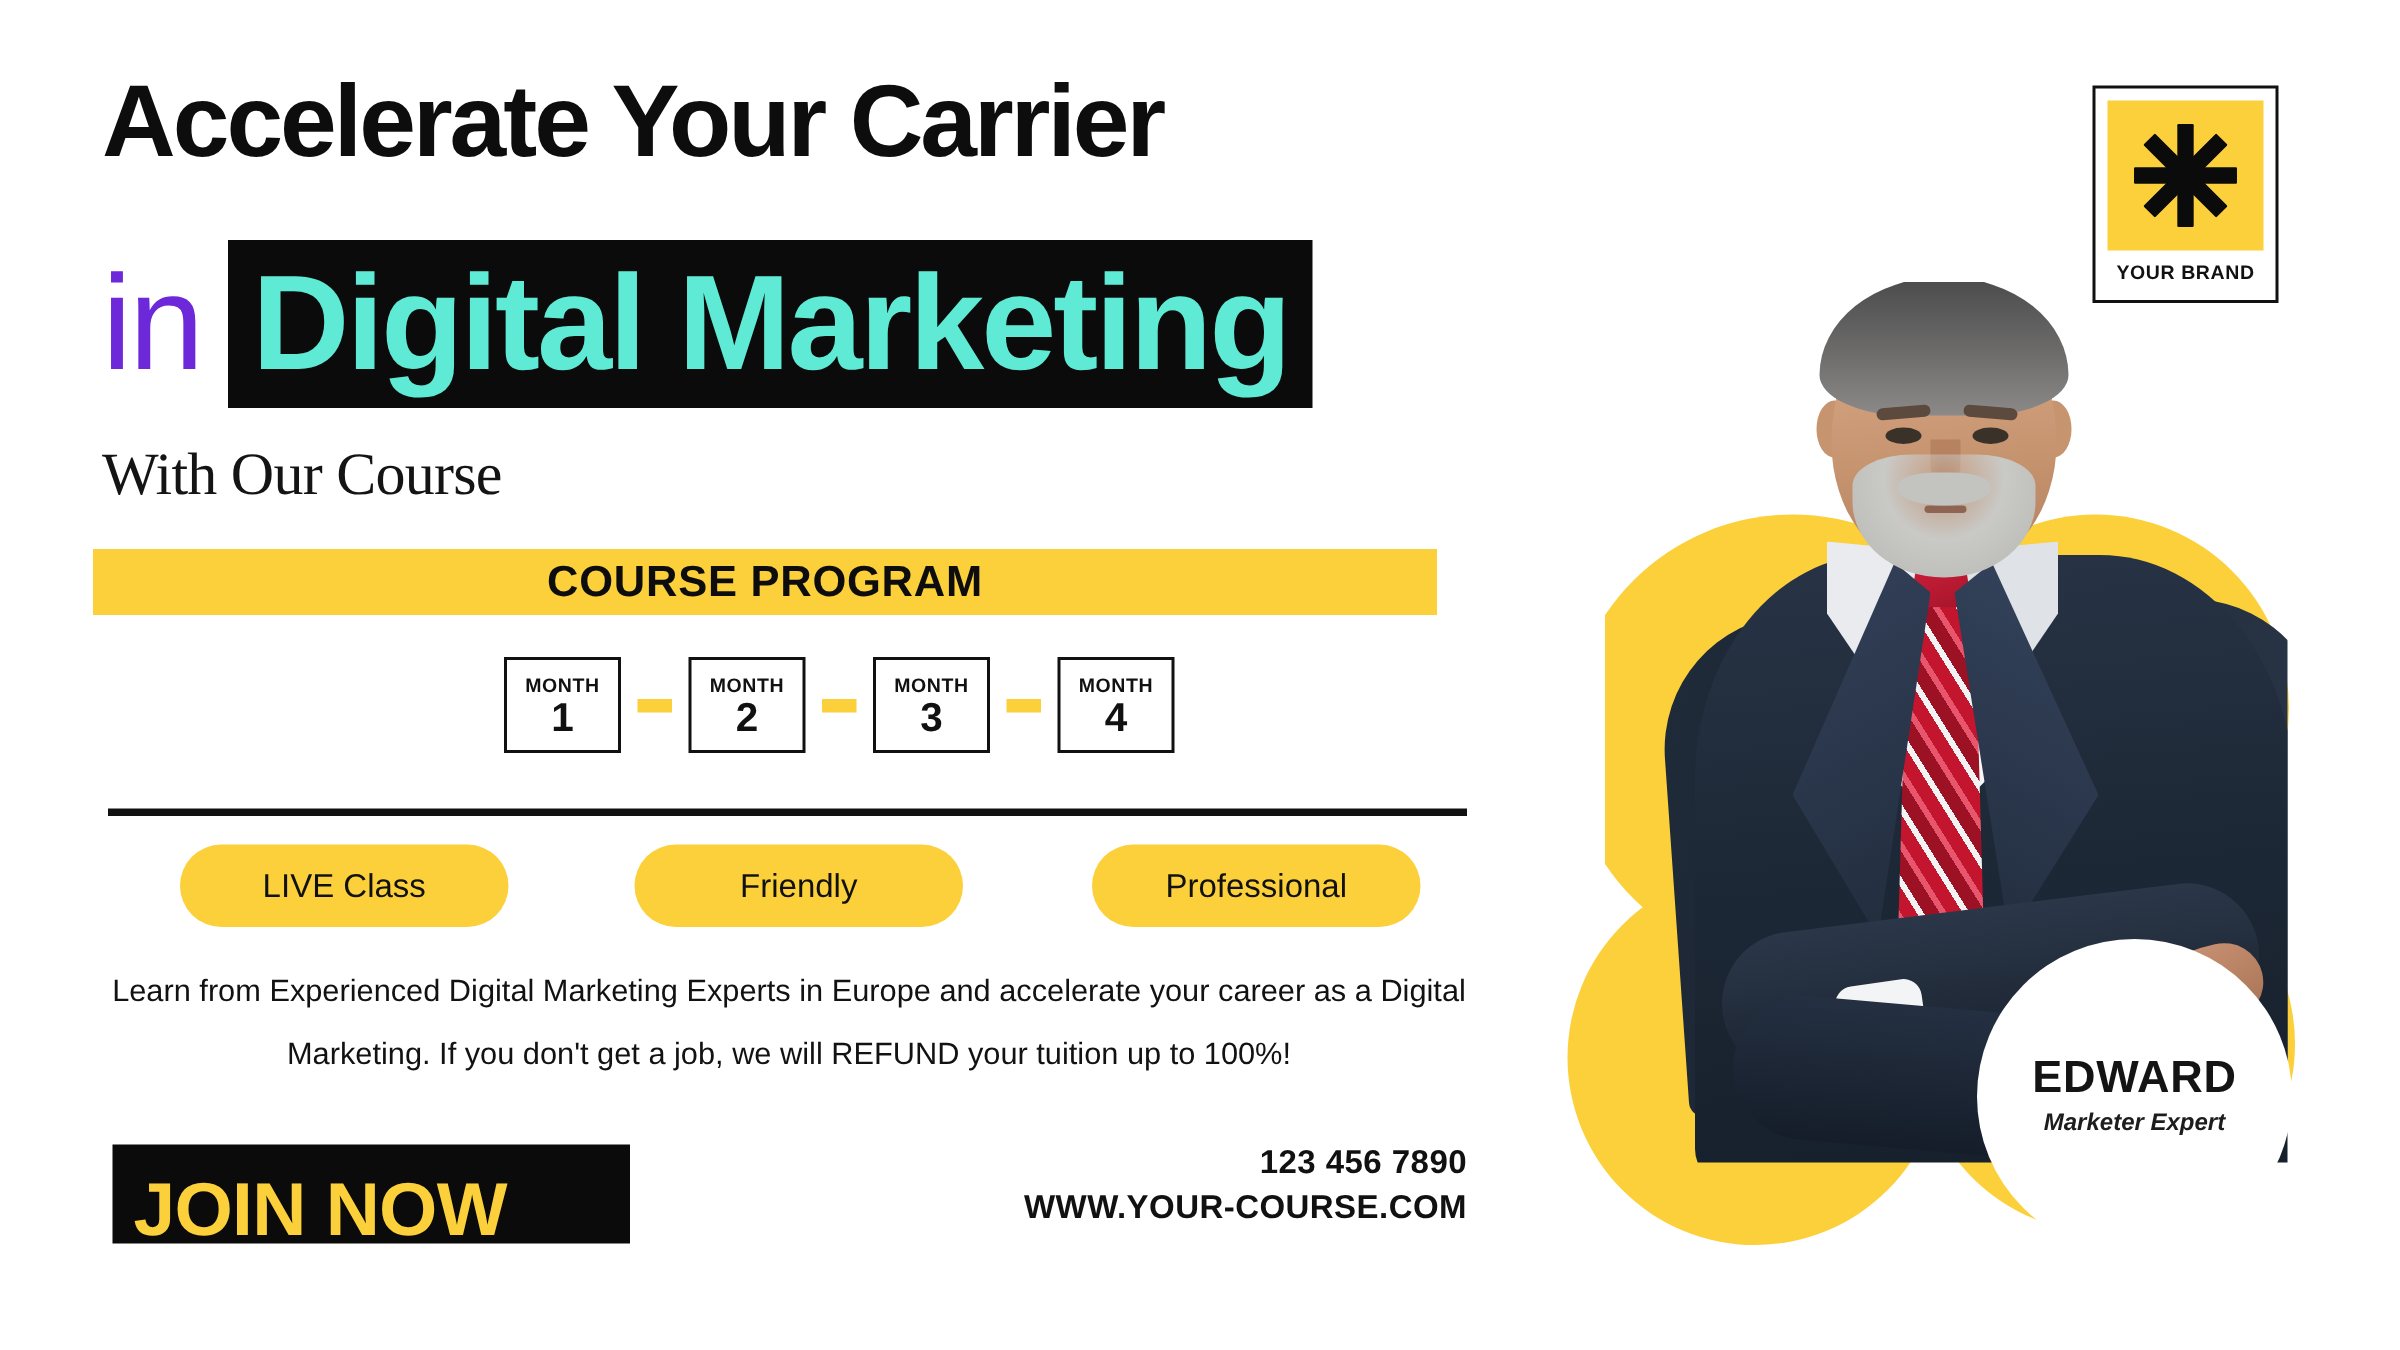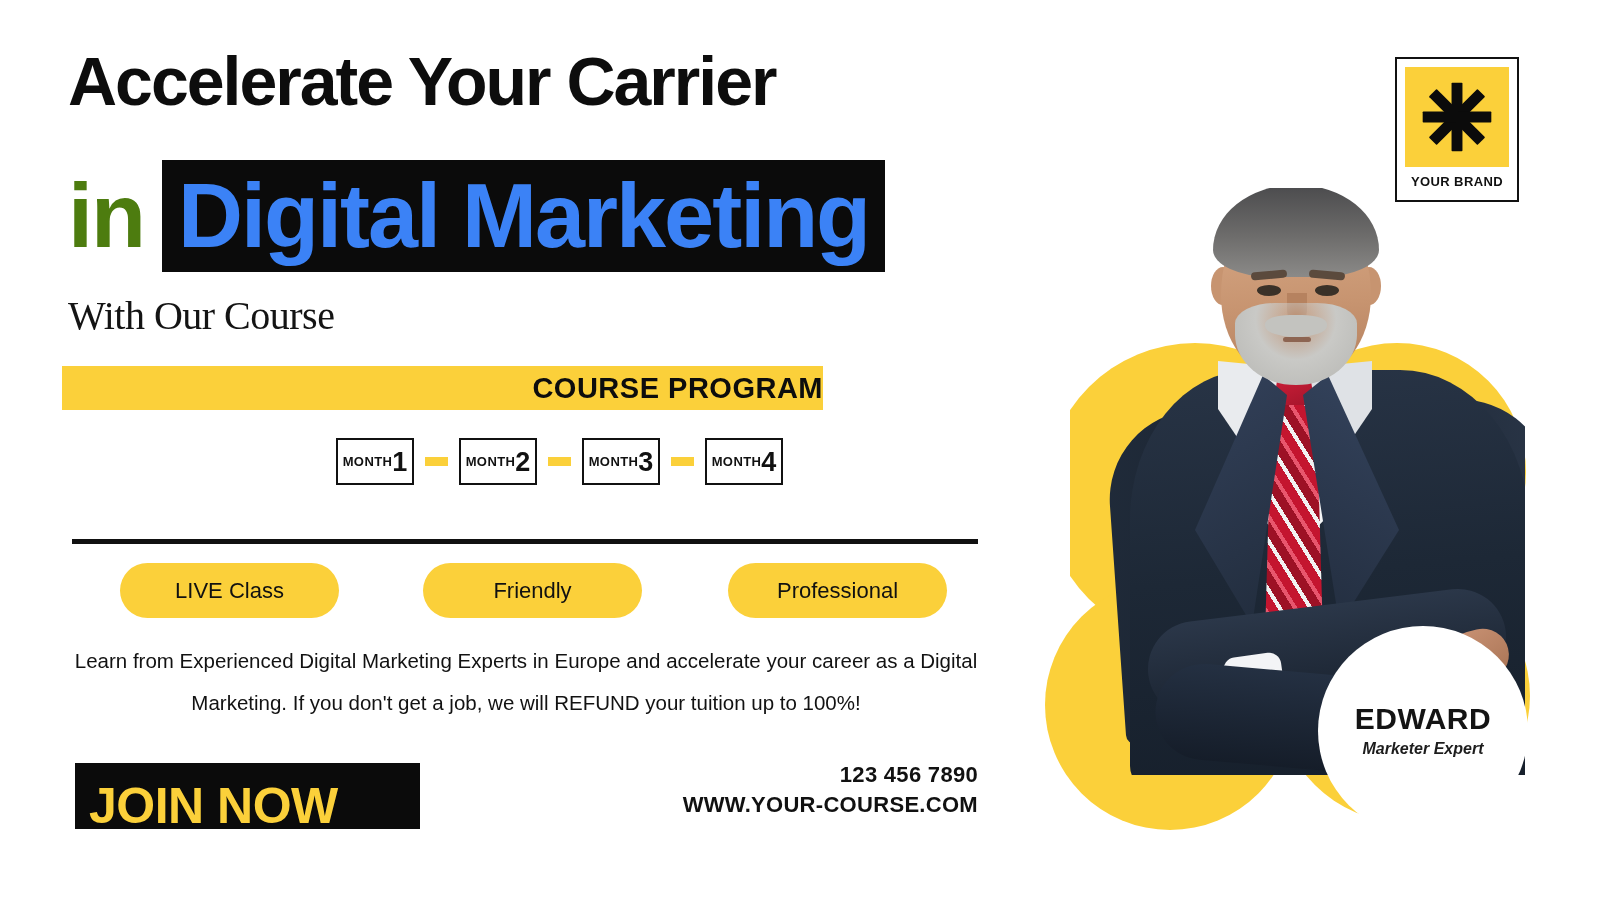--- a/index.html
+++ b/index.html
@@ -209,54 +209,54 @@
   #headline-1 {
     position:absolute; left:68px; top:47px;
     font-size:68px; font-weight:bold; line-height:1;
     letter-spacing:-2px; color:#0d0d0d; white-space:nowrap;
   }
   #headline-2-row {
     position:absolute; left:68px; top:160px;
     display:flex; align-items:center; height:112px;
   }
   #headline-in {
-    font-size:90px; font-weight:bold; line-height:1;
-    letter-spacing:-2px; color:#4d7c0f;
+    font-size:90px; font-weight:normal; line-height:1;
+    letter-spacing:-2px; color:#6d28d9;
     margin-right:18px;
   }
   #headline-highlight {
-    background:#0b0b0b; color:#3b82f6;
+    background:#0b0b0b; color:#5eead4;
     font-size:90px; font-weight:bold; line-height:112px;
     letter-spacing:-2px;
     padding:0 16px; height:112px; display:block;
   }
   #subheadline {
     position:absolute; left:68px; top:292px;
     font-size:40px; color:#141414; letter-spacing:-0.5px;font-family:Liberation Serif, serif;
   }
 
   #program-banner {
     position:absolute; left:62px; top:366px;
-    width:761px; height:44px;
+    width:896px; height:44px;
     background:#FBD03A;
-    display:flex; align-items:center; justify-content:flex-end;
+    display:flex; align-items:center; justify-content:center;
   }
   #program-banner-label {
     font-size:29px; font-weight:bold; color:#0d0d0d; letter-spacing:.5px;
   }
 
   #months-row {
     position:absolute; left:336px; top:438px;
     display:flex; align-items:center;
   }
   .month-box {
-    width:78px; height:47px;
+    width:78px; height:64px;
     border:2.5px solid #111;
     background:#fff;
-    display:flex; 
+    display:flex; flex-direction:column;
     align-items:center; justify-content:center;
   }
   .month-label { font-size:13px; font-weight:bold; color:#111; letter-spacing:.4px; }
   .month-num  { font-size:27px; font-weight:bold; color:#111; line-height:1; margin-top:1px; }
   .month-dash { width:23px; height:9px; background:#FBD03A; margin:0 11px; }
 
   #divider {
     position:absolute; left:72px; top:539px;
     width:906px; height:5px; background:#111;
   }

